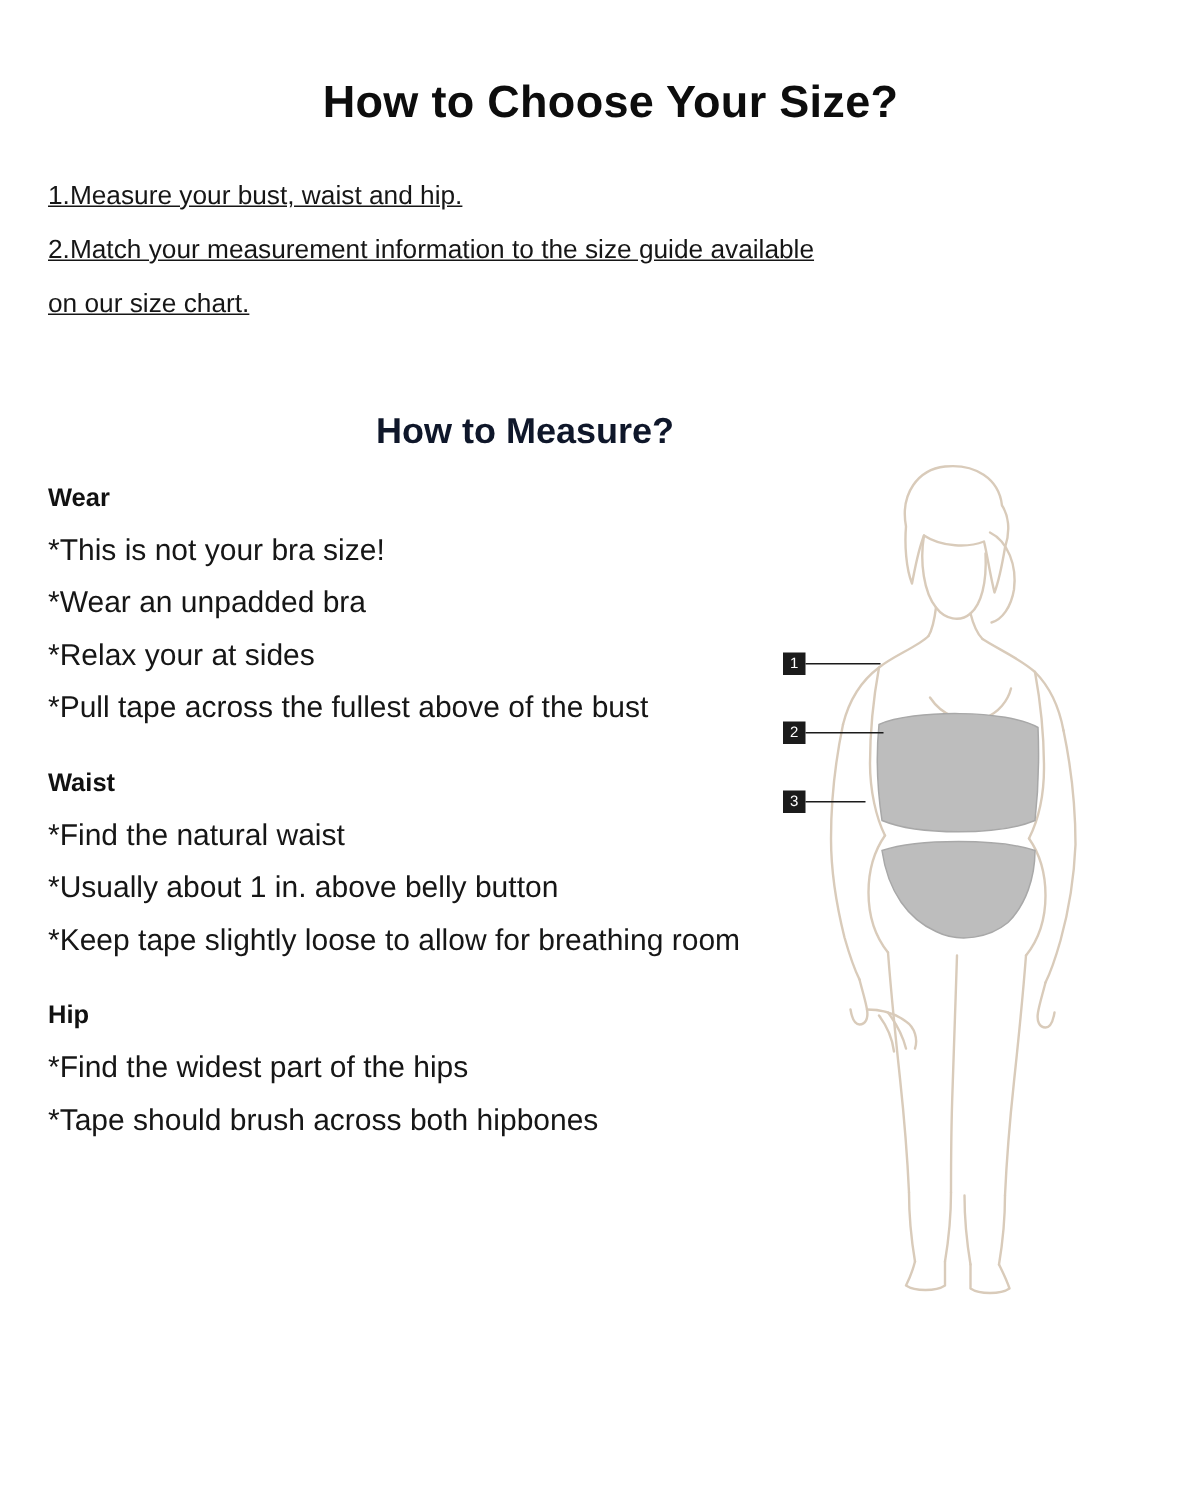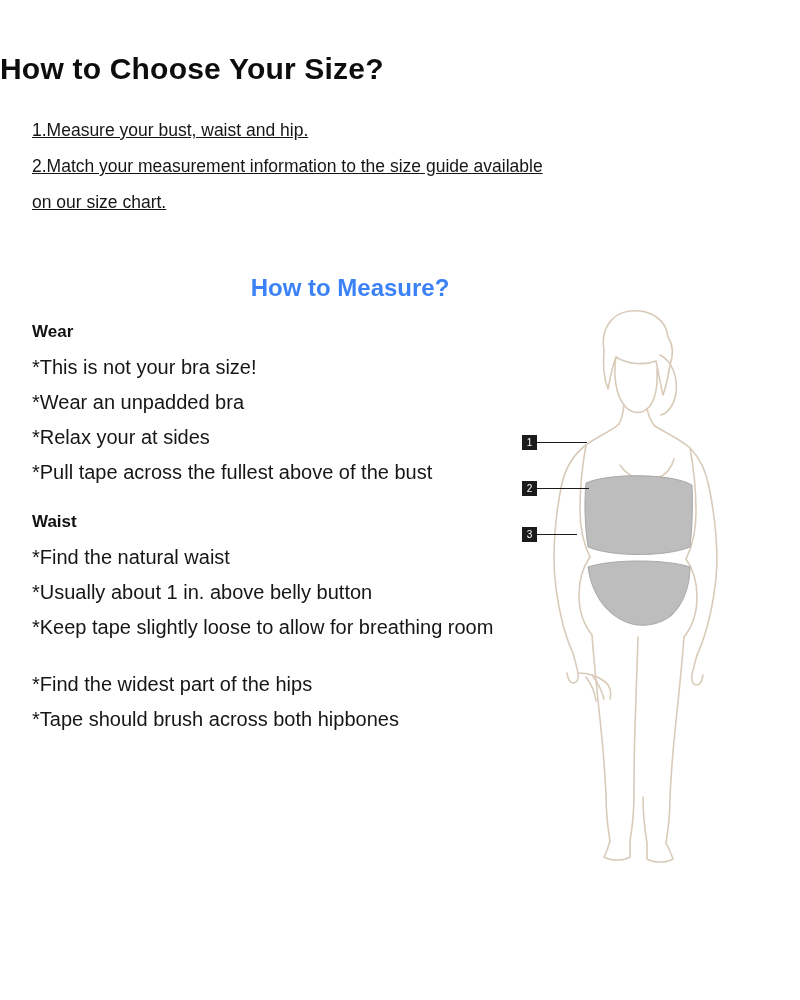--- a/index.html
+++ b/index.html
@@ -20,24 +20,26 @@
     position: relative;
     width: 800px;
     height: 1000px;
   }
 
   .title-main {
     position: absolute;
     top: 52px;
     left: 0;
     width: 734px;
+    text-align: center;
     font-size: 30px;
     font-weight: bold;
     letter-spacing: 0.2px;
     color: #0d0d0d;
+    padding-left: 40px;
   }
 
   .intro {
     position: absolute;
     top: 112px;
     left: 32px;
     width: 720px;
     font-size: 17.5px;
     line-height: 36px;
     color: #161616;
@@ -48,21 +50,21 @@
   }
 
   .title-sub {
     position: absolute;
     top: 274px;
     left: 0;
     width: 700px;
     text-align: center;
     font-size: 24px;
     font-weight: bold;
-    color: #3b82f6;
+    color: #0f172a;
   }
 
   .sections {
     position: absolute;
     top: 322px;
     left: 32px;
     width: 470px;
   }
   .section {
     margin-bottom: 22px;
@@ -141,20 +143,21 @@
     </div>
 
     <div class="section">
       <div class="section-head">Waist</div>
       <div class="section-line">*Find the natural waist</div>
       <div class="section-line">*Usually about 1 in. above belly button</div>
       <div class="section-line">*Keep tape slightly loose to allow for breathing room</div>
     </div>
 
     <div class="section">
+      <div class="section-head">Hip</div>
       <div class="section-line">*Find the widest part of the hips</div>
       <div class="section-line">*Tape should brush across both hipbones</div>
     </div>
 
   </div>
 
   <div class="figure">
     <svg width="290" height="590" viewBox="0 0 290 590">
       <g fill="none" stroke="#d9cbba" stroke-width="1.6" stroke-linecap="round" stroke-linejoin="round">
 

